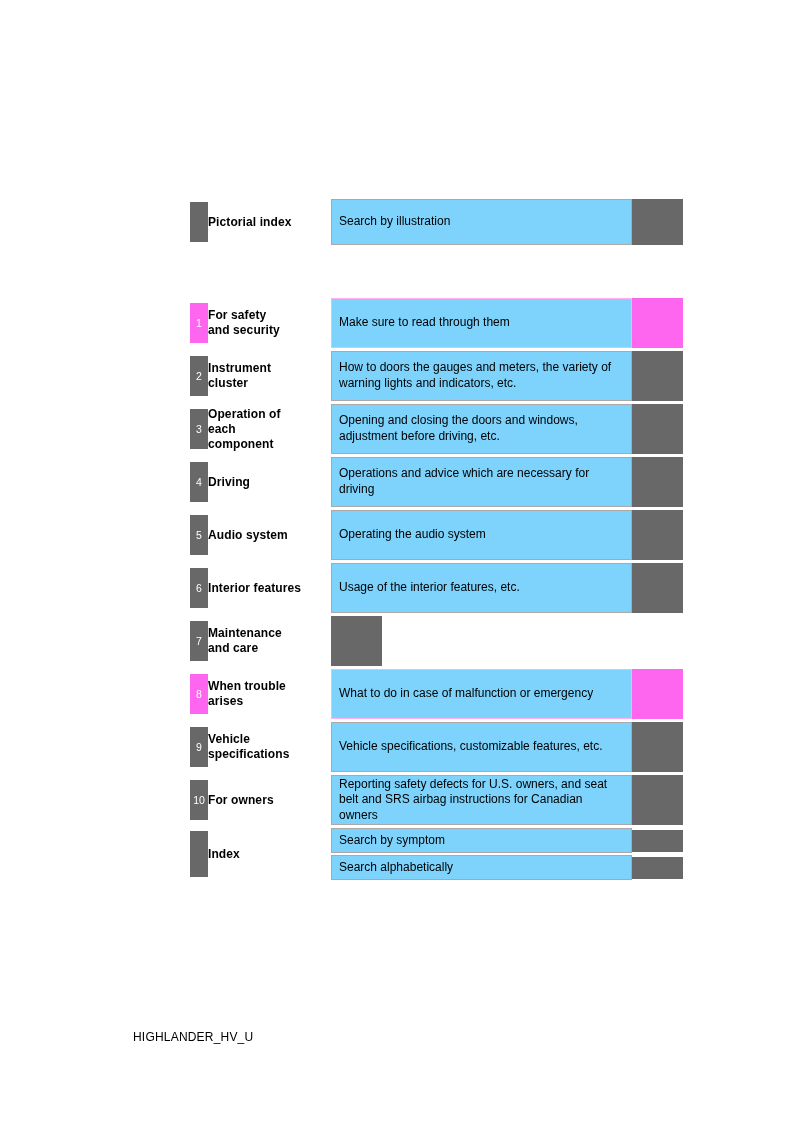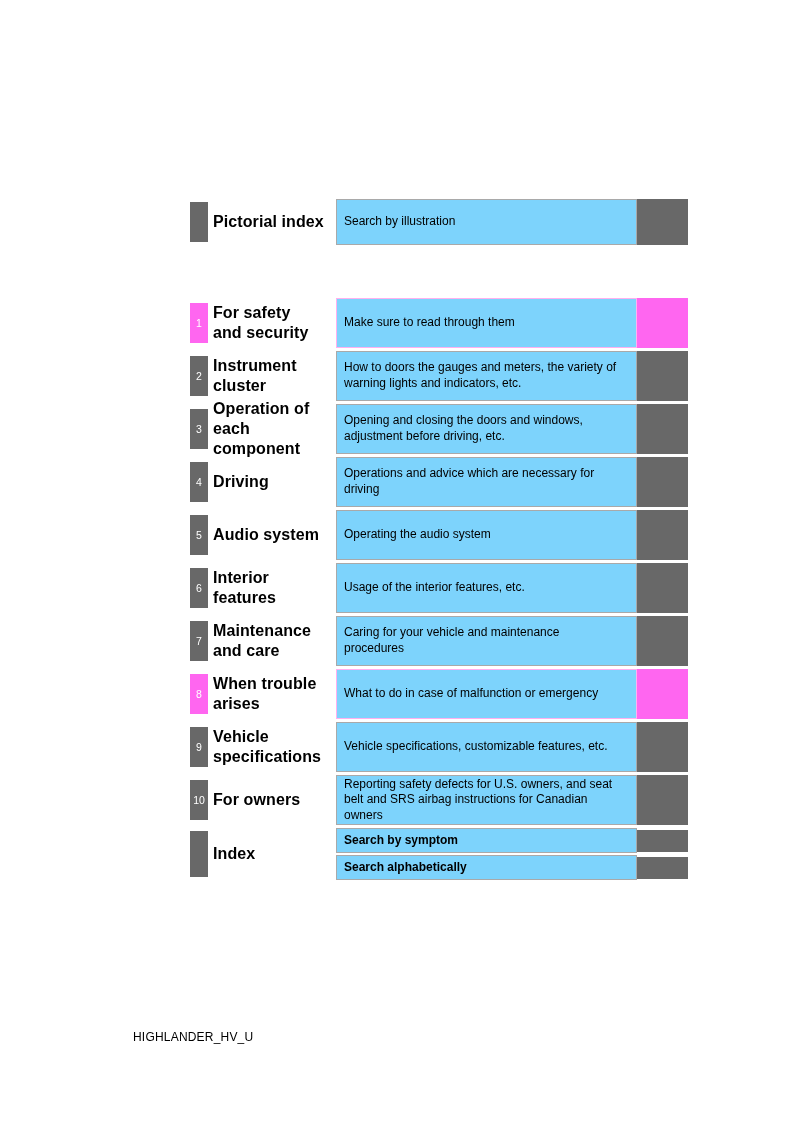--- a/index.html
+++ b/index.html
@@ -16,43 +16,43 @@
   .row { display: flex; align-items: stretch; height: 50px; margin-bottom: 3px; }
   .row.pictorial { height: 46px; margin-bottom: 53px; }
 
   .numbox {
     flex: 0 0 18px; width: 18px; height: 40px; align-self: center;
     background: #686868; color: #ffffff;
     font-size: 10.5px; line-height: 1;
     display: flex; align-items: center; justify-content: center;
   }
   .titlecell {
-    flex: 0 0 123px; width: 123px; margin-left: 5px; align-self: center;
-    font-weight: bold; font-size: 16px; line-height: 1.25;
+    flex: 0 0 123px; width: 123px; align-self: center;
+    font-weight: bold; font-size: 12px; line-height: 1.25;
     white-space: pre-line; letter-spacing: 0.1px;
   }
   .descbox {
     flex: 0 0 301px; width: 301px;
     border: 1px solid #a9a9a9; background: #7dd3fc;
     display: flex; align-items: center;
     padding: 2px 3px 2px 7px;
     font-size: 12px; line-height: 1.3;
     white-space: pre-line;
   }
   .tab { flex: 0 0 51px; width: 51px; background: #686868; }
 
   .row.accent .numbox { background: #ff66f0; }
   .row.accent .tab    { background: #ff66f0; }
   .row.accent .descbox { border-color: #ffb0f0; text-align: center; }
 
   
   .row.indexrow { height: 52px; margin-bottom: 0; }
   .row.indexrow .numbox { height: 46px; }
   .index-col { flex: 0 0 352px; display: flex; flex-direction: column; justify-content: space-between; }
-  .index-item { display: flex; height: 25px; font-weight: bold; }
+  .index-item { display: flex; height: 25px; }
   .index-item .descbox { flex: 0 0 301px; padding-top: 0; padding-bottom: 0; }
   .index-item .tab { height: 22px; align-self: center; }
 
   .footer {
     position: absolute; left: 133px; top: 1030px;
     font-size: 12px; color: #000000; letter-spacing: 0.2px;
   }
 </style>
 </head>
 <body>
@@ -127,22 +127,20 @@
       <div class="descbox"><span>Usage of the interior features, etc.</span></div>
       <div class="tab"></div>
     </div>
 
     <div class="row">
       <div class="numbox">
           <span>7</span>
         </div>
       <div class="titlecell">Maintenance
 and care</div>
-      <div class="descbox"><span>Caring for your vehicle and maintenance
-procedures</span></div>
       <div class="tab"></div>
     </div>
 
     <div class="row accent">
       <div class="numbox">
           <span>8</span>
         </div>
       <div class="titlecell">When trouble
 arises</div>
       <div class="descbox"><span>What to do in case of malfunction or emergency</span></div>

